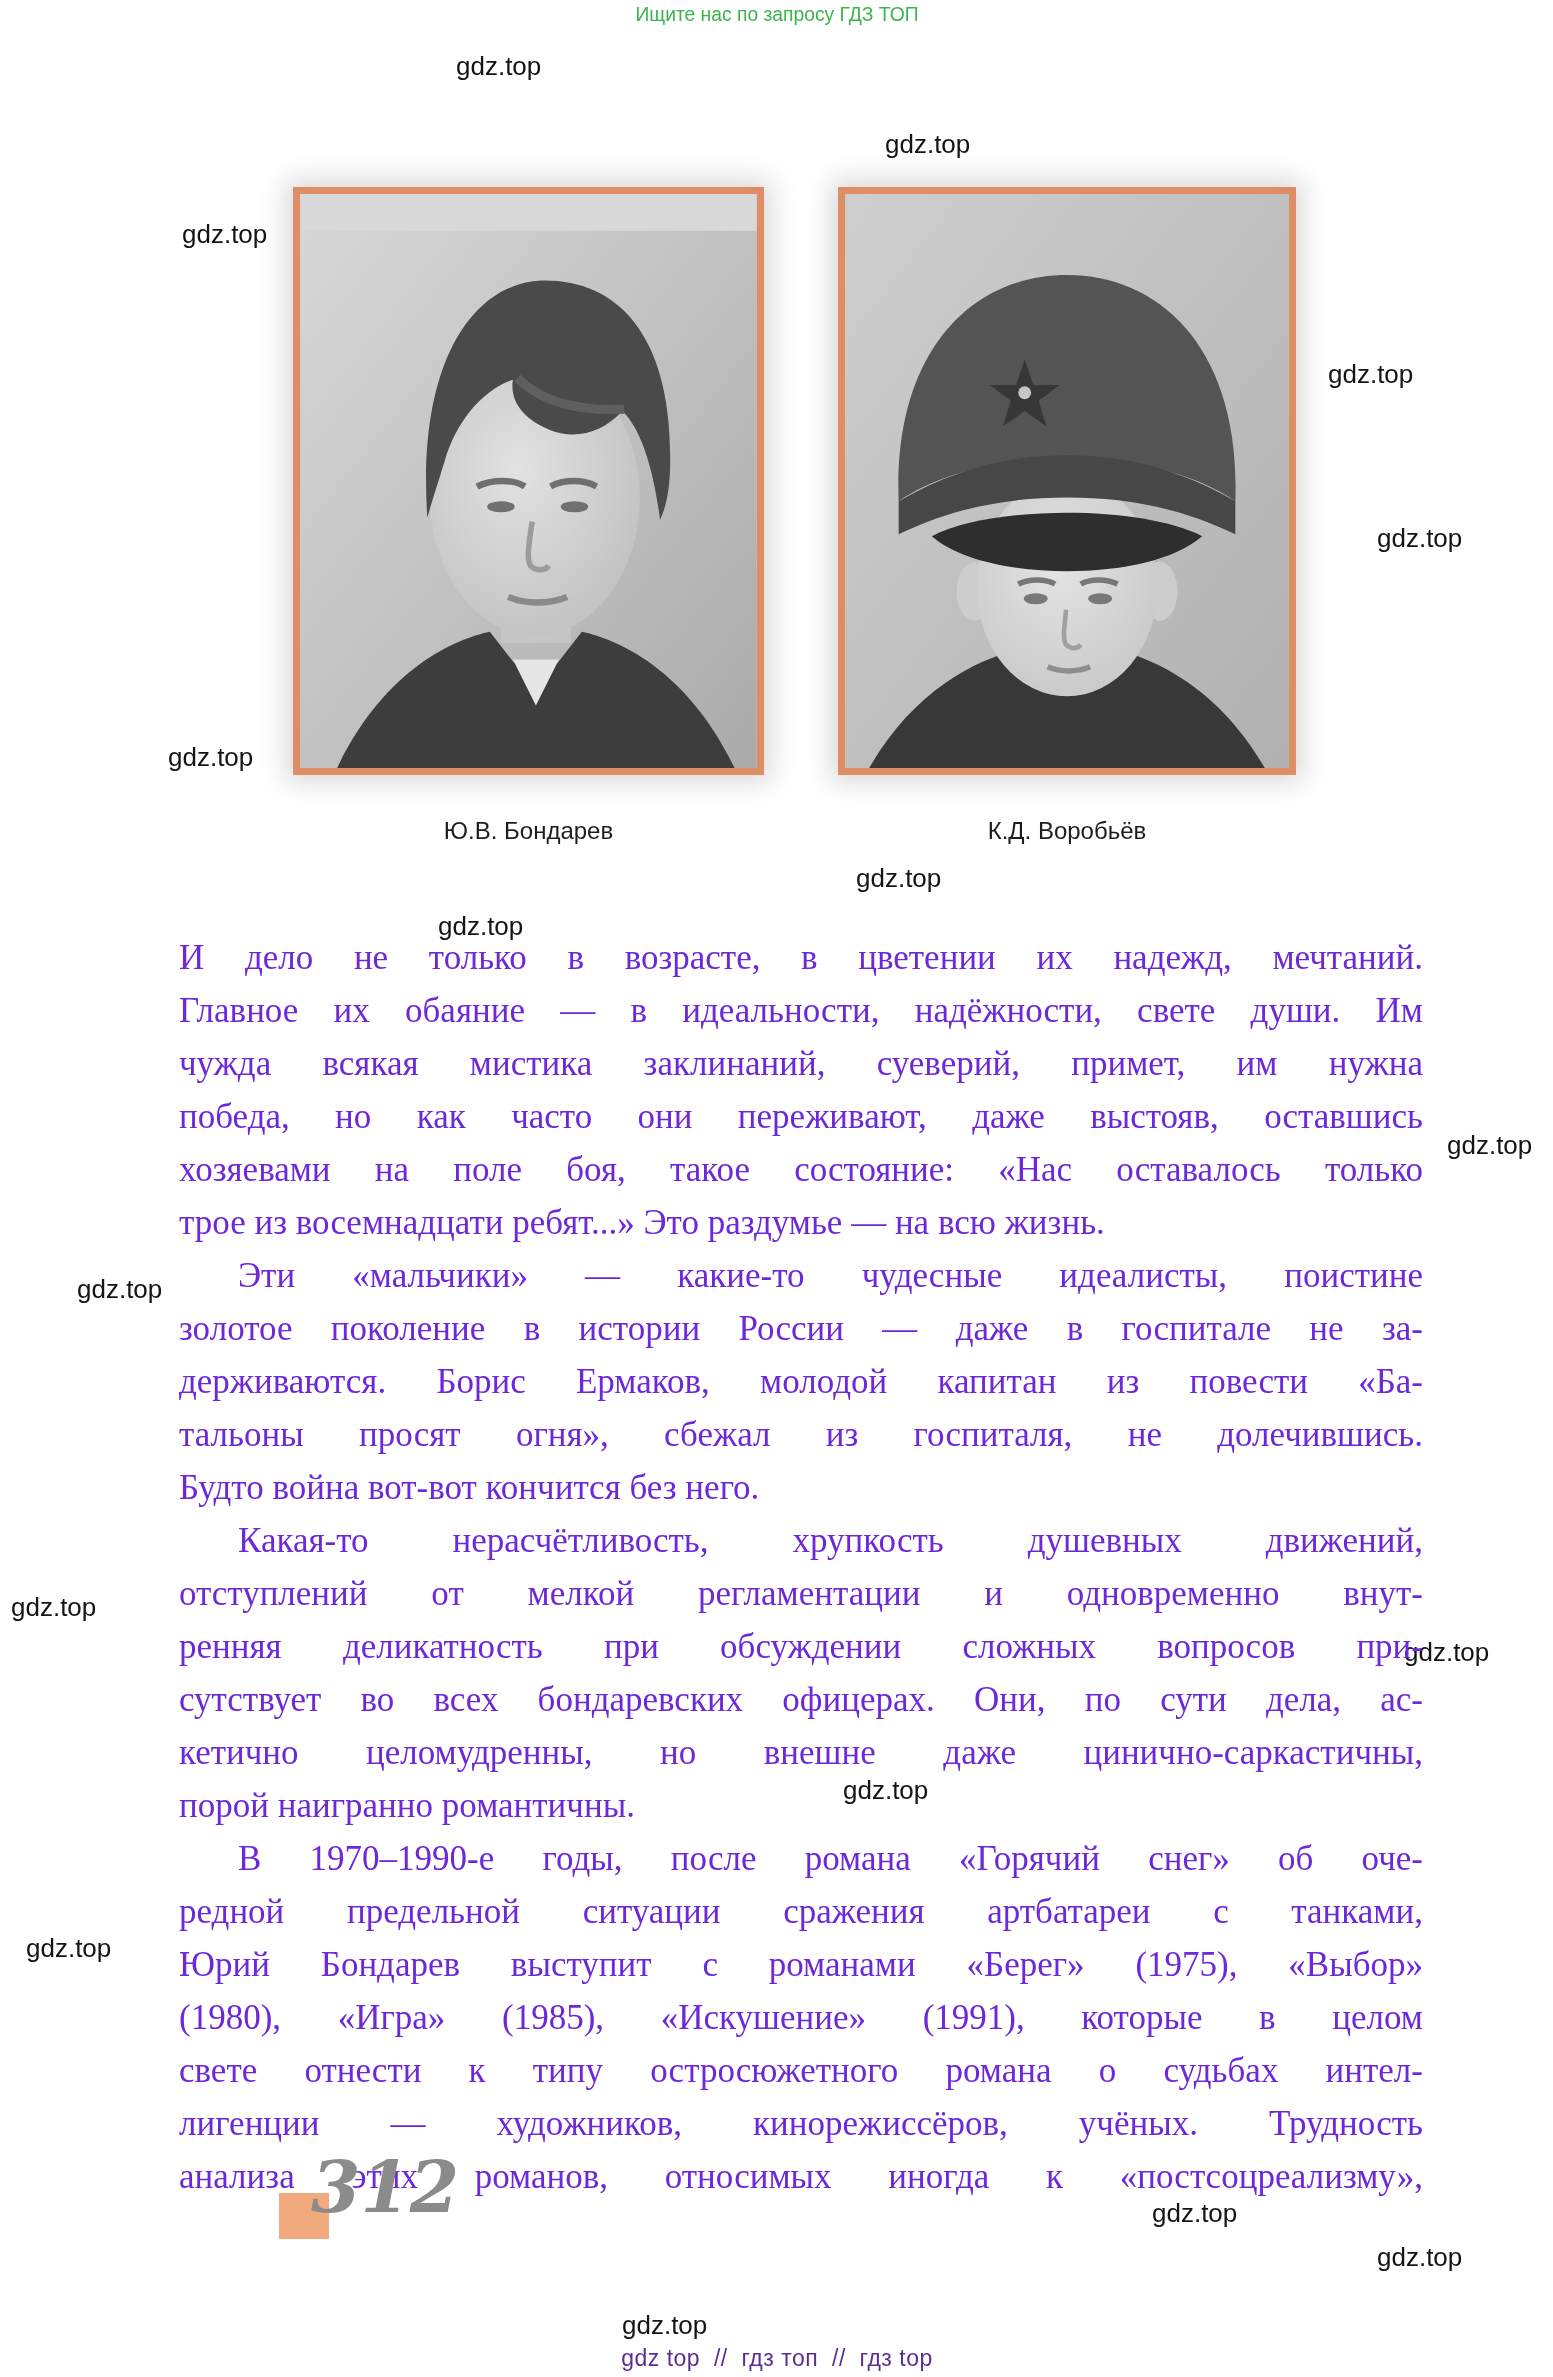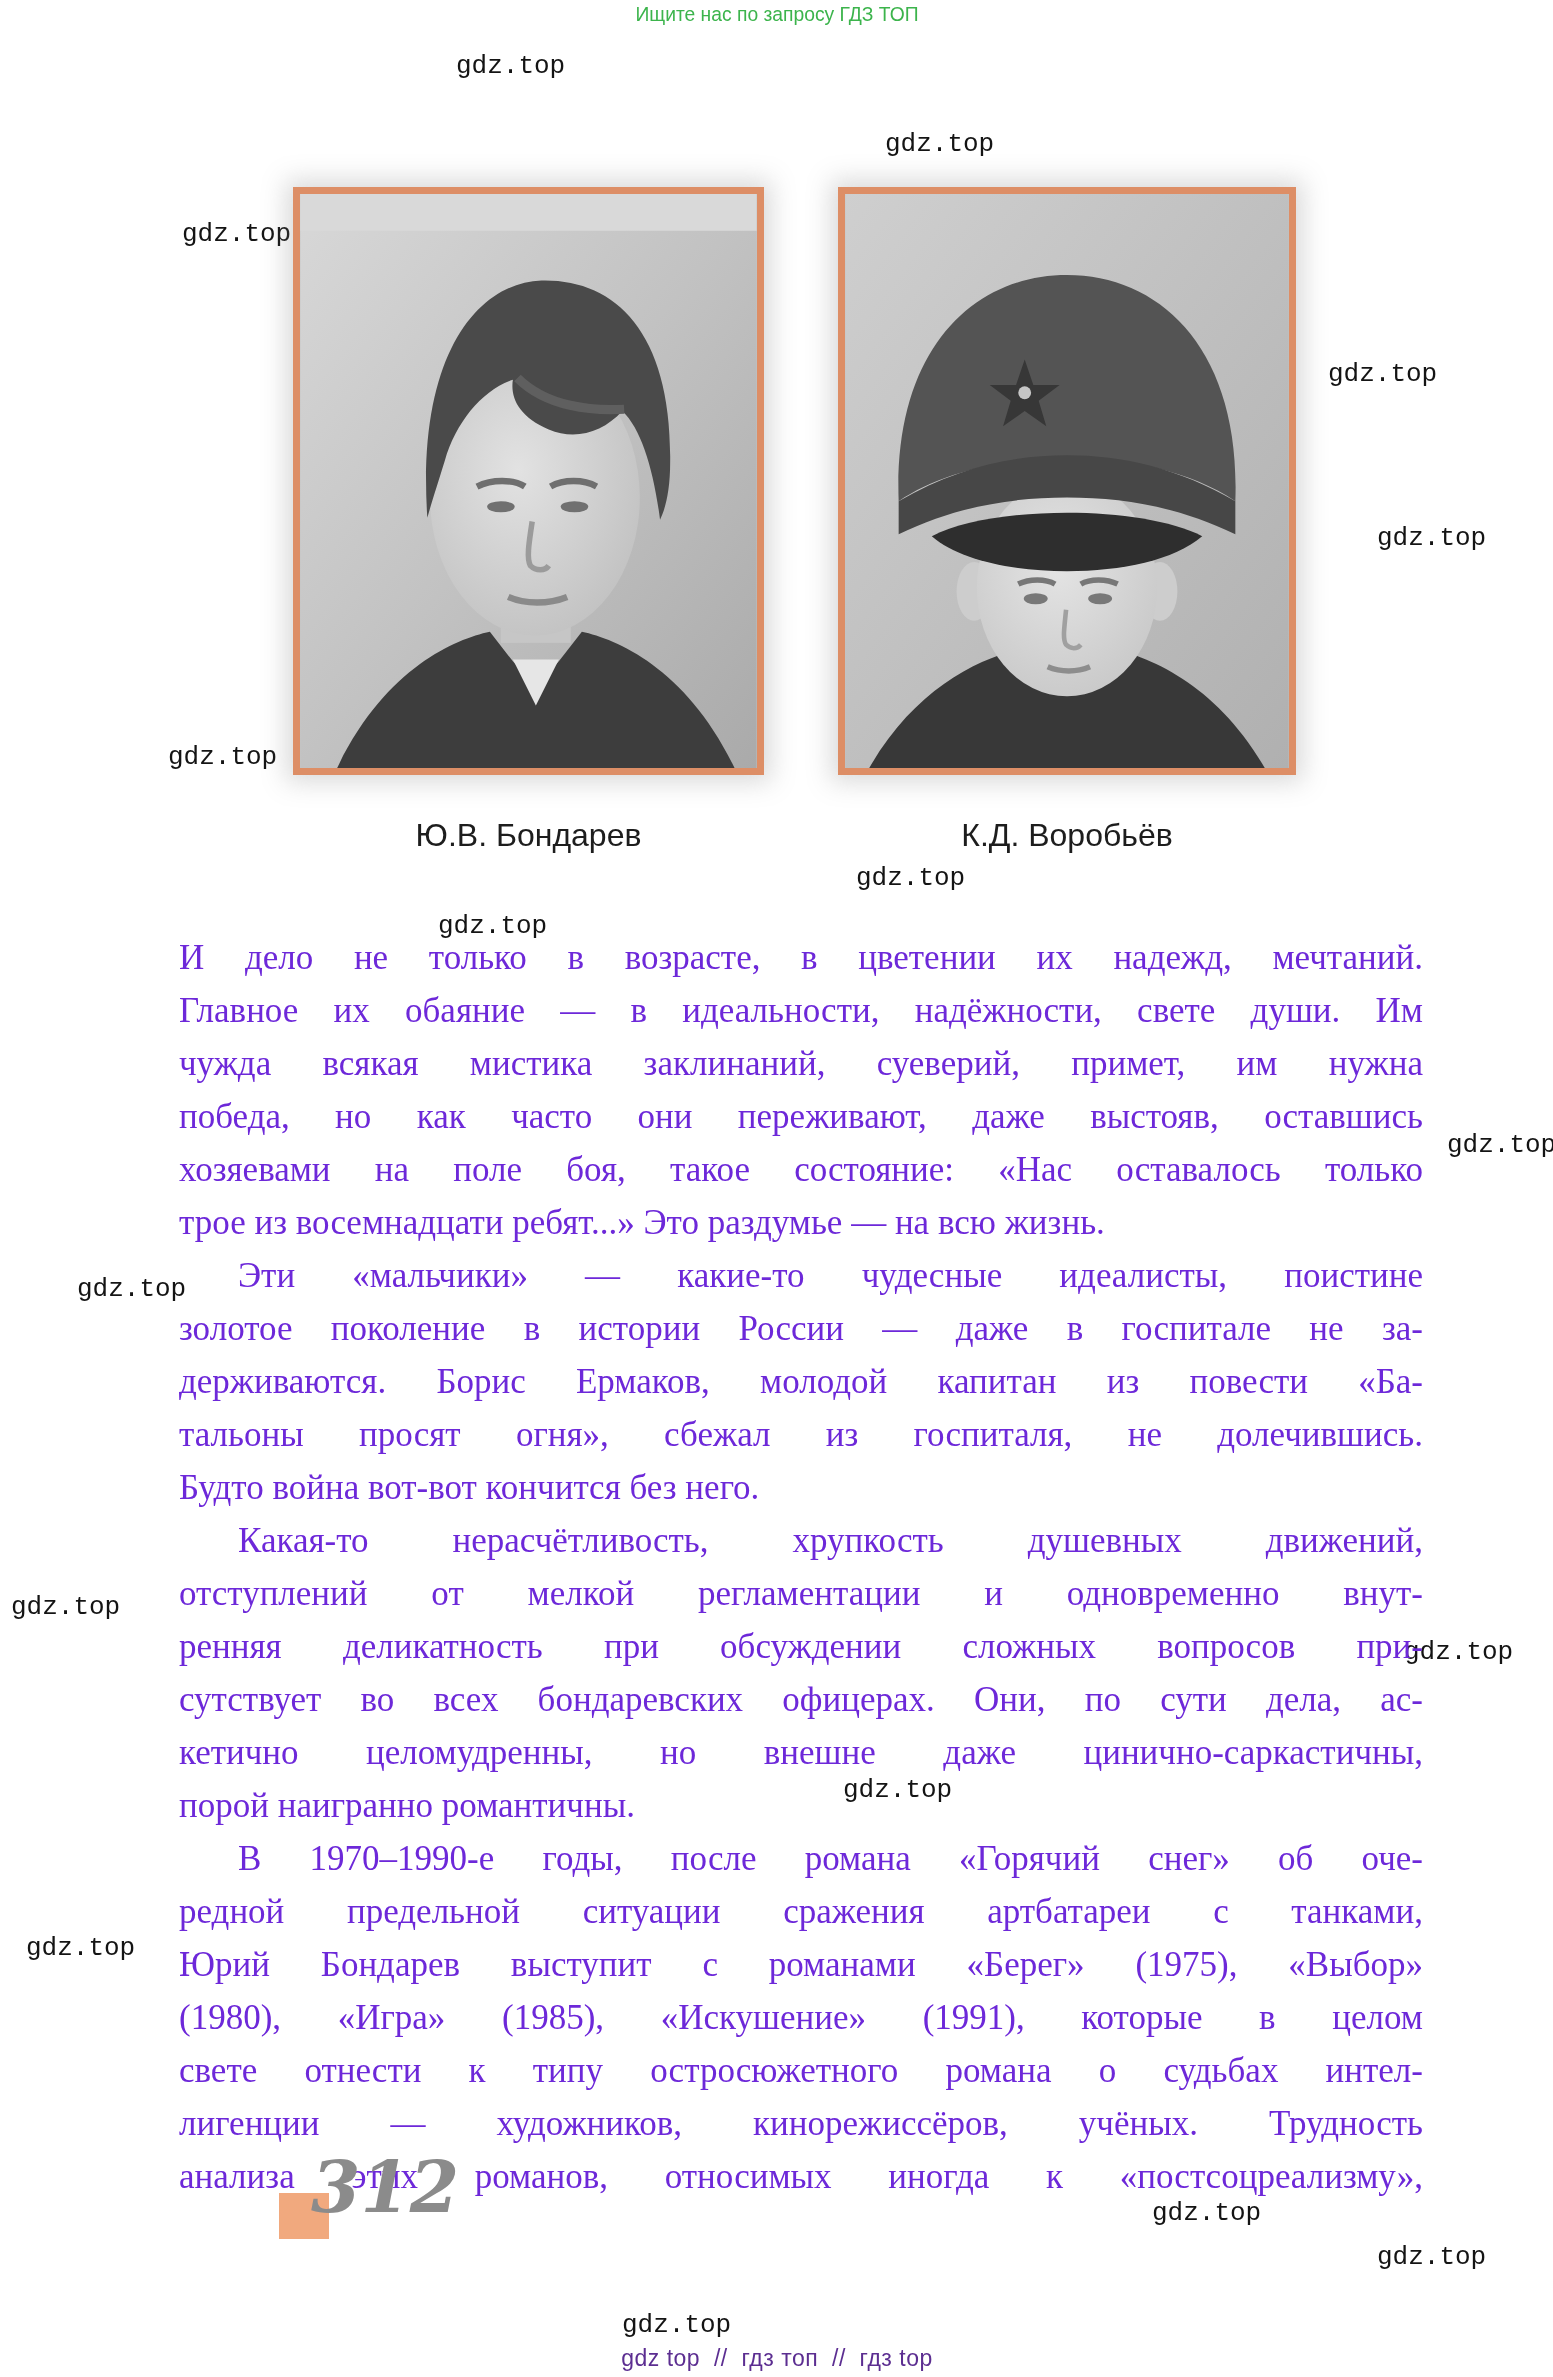--- a/index.html
+++ b/index.html
@@ -7,34 +7,34 @@
     position:relative; width:1554px; height:2377px;
     background:#ffffff; overflow:hidden;
     font-family:"Liberation Serif", serif;
   }
   .header-notice {
     position:absolute; top:3.7px; left:0; width:100%;
     text-align:center; font-family:"Liberation Sans", sans-serif;
     font-size:19.3px; color:#3cb44c;
   }
   .wm {
-    position:absolute; font-family:Liberation Mono, monospace;
+    position:absolute; font-family:Liberation Sans, sans-serif;
     font-size:26px; color:#141414; white-space:nowrap;
   }
   .photo {
     position:absolute; top:187px;
     border:7.4px solid #dd8e66; background:#c4c4c4;
     box-shadow:0 0 24px 7.4px rgba(130,130,130,0.30);
   }
   .photo svg { display:block; }
   .photo-left  { left:293px; }
   .photo-right { left:838px; }
   .caption {
     position:absolute; top:817px; text-align:center;
-    font-family:"Liberation Sans", sans-serif; font-size:32px; color:#1d1d1d;
+    font-family:"Liberation Sans", sans-serif; font-size:24px; color:#1d1d1d;
   }
   .caption-left  { left:293px; width:471px; }
   .caption-right { left:838px; width:458px; }
   .text-block {
     position:absolute; left:179px; top:931px; width:1244px;
     font-size:35px; line-height:53px; color:#6d28d9;
   }
   .line { text-align:justify; text-align-last:justify; text-justify:inter-word; }
   .line.noj { text-align-last:left; }
   .line.indent { text-indent:59px; }

